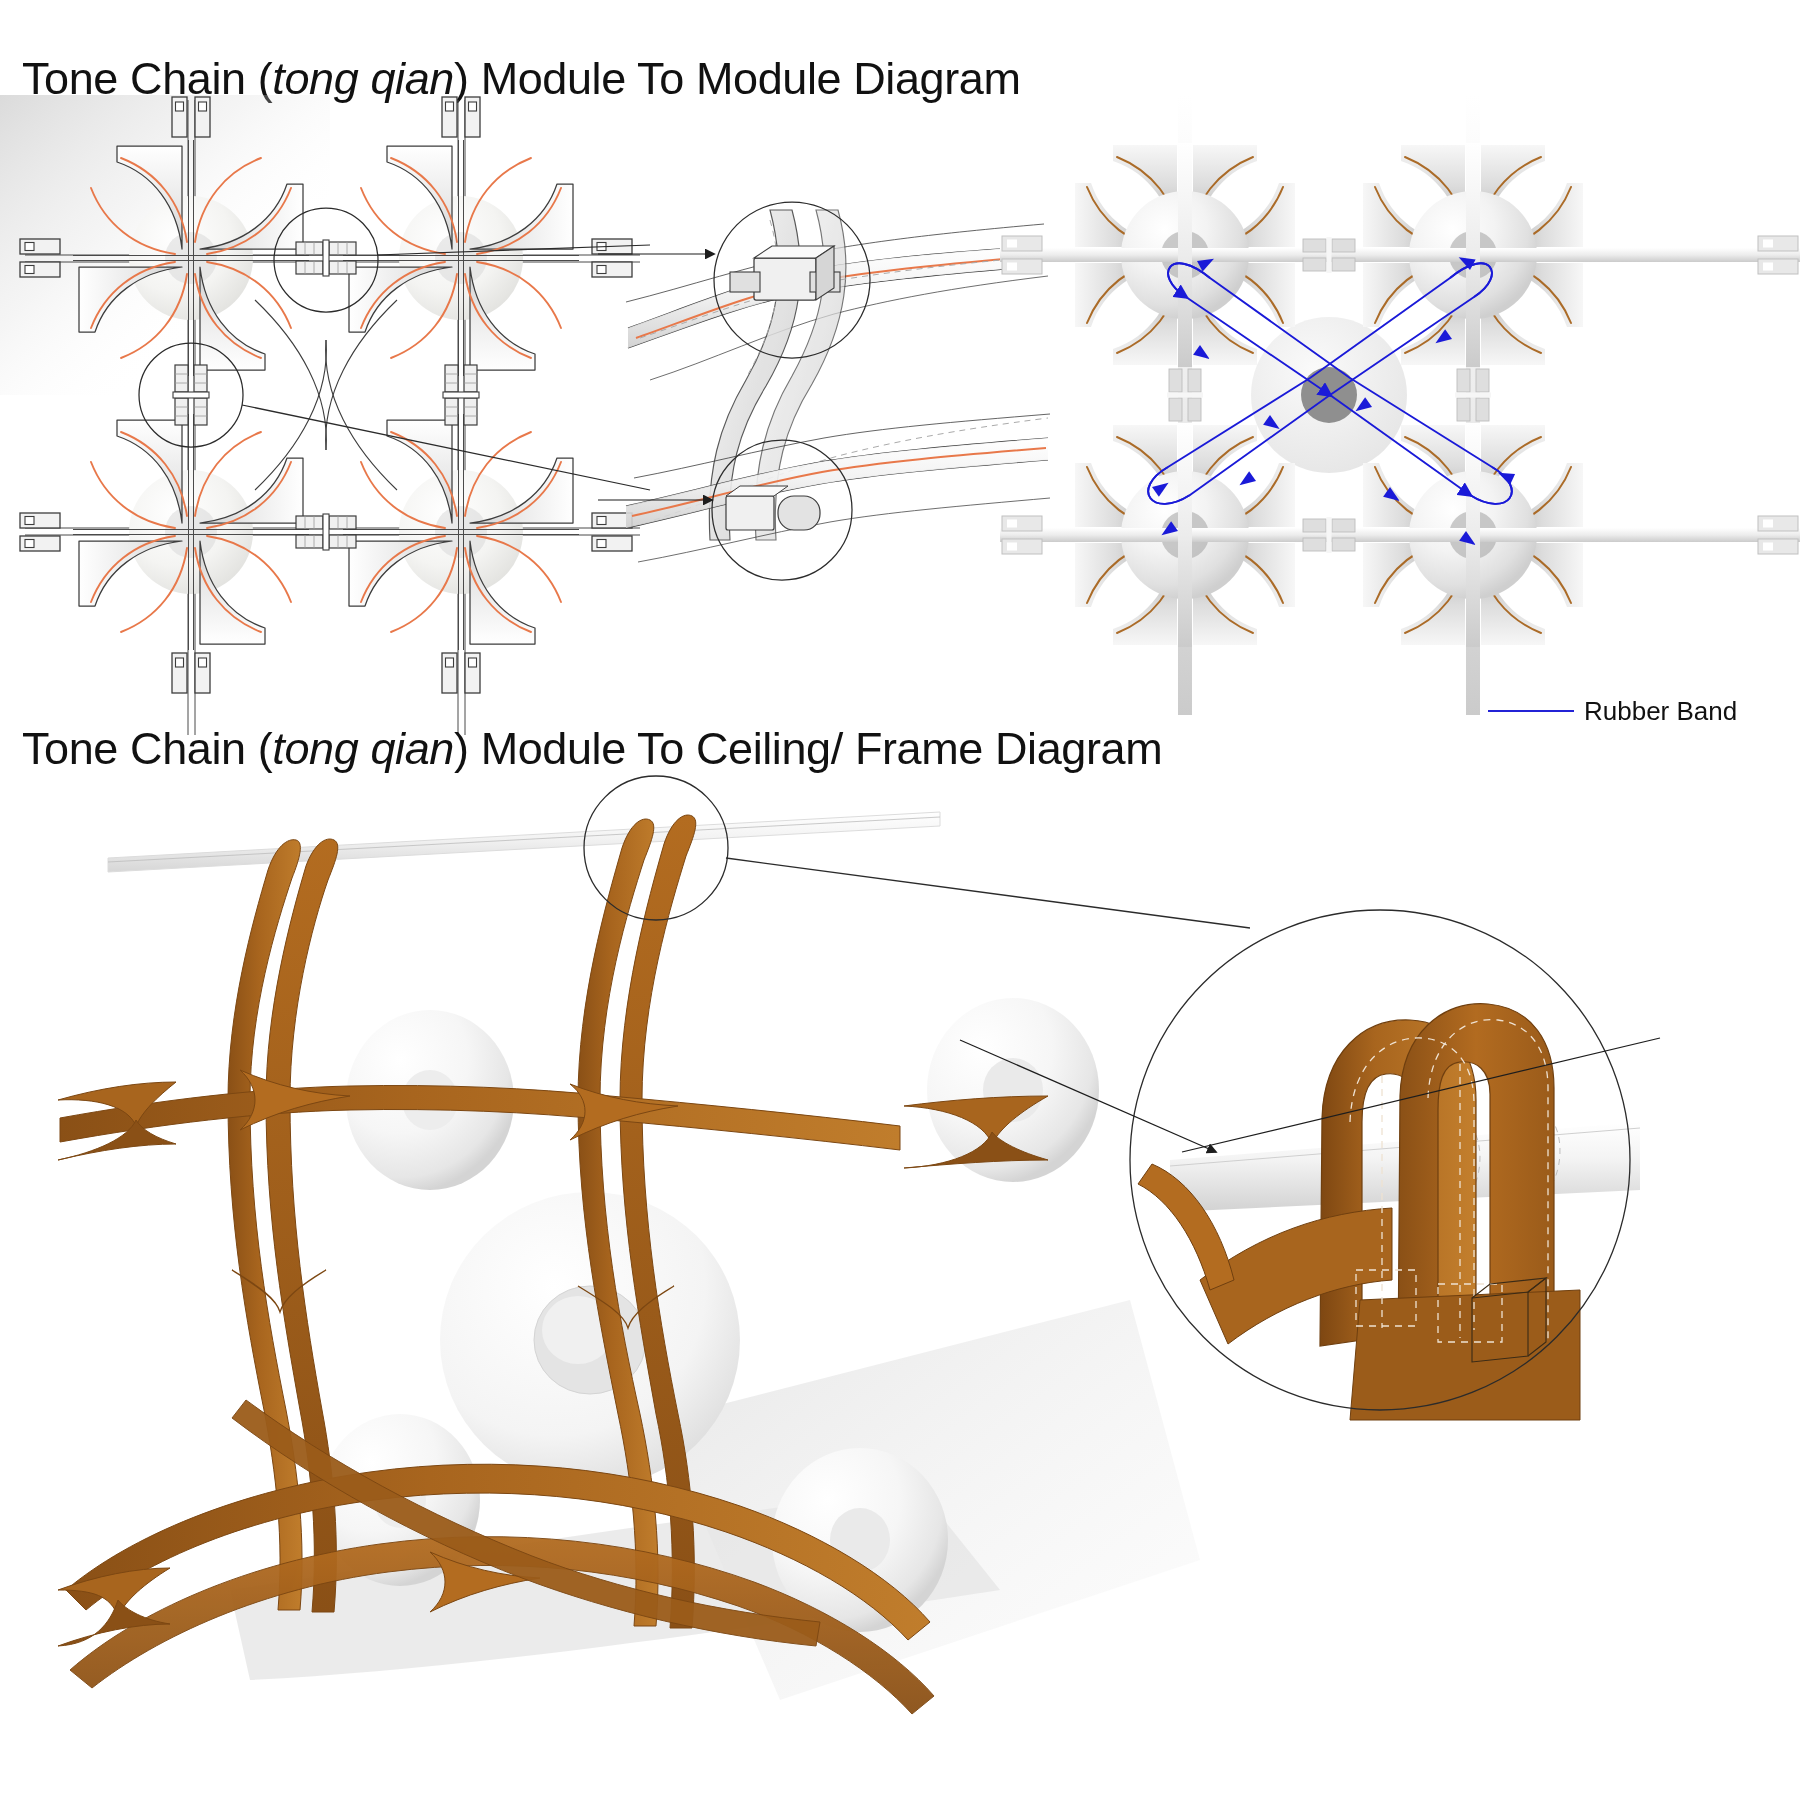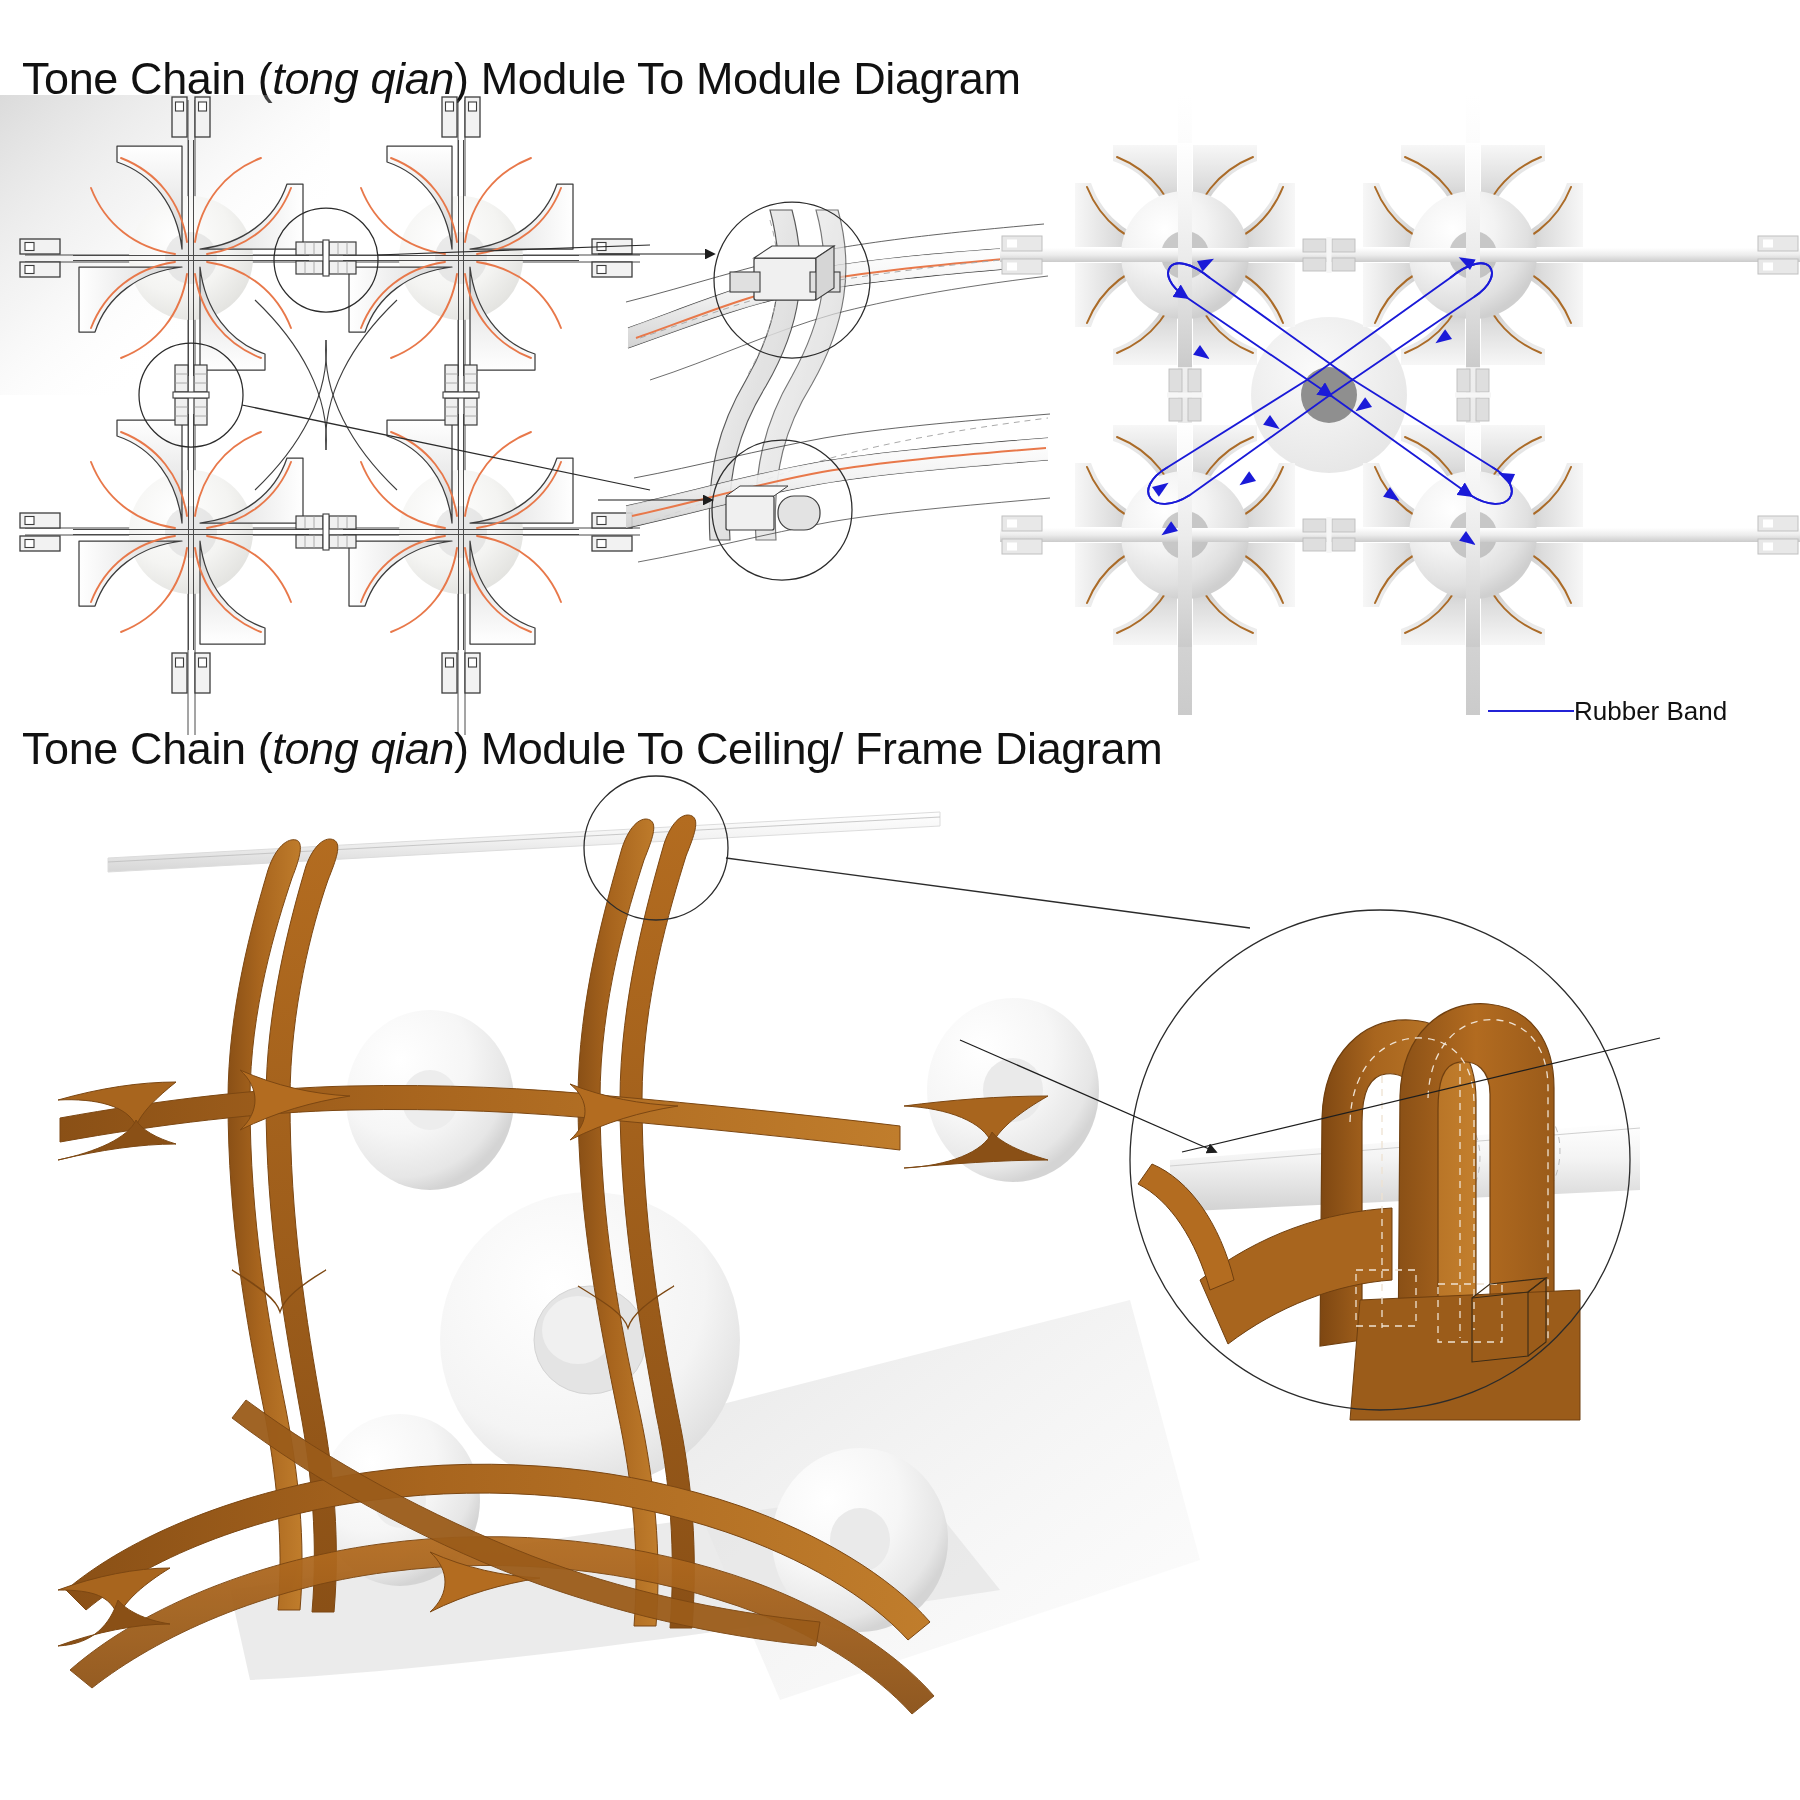--- a/index.html
+++ b/index.html
@@ -12,21 +12,21 @@
   .title{
     position:absolute;color:#111;font-weight:400;white-space:nowrap;
     font-family:"Liberation Sans","DejaVu Sans",sans-serif;
     letter-spacing:-0.4px;
   }
   .title .it{font-style:italic;}
   #title-1{left:22px;top:22px;font-size:45px;line-height:50px;margin-top:32px;}
   #title-2{left:22px;top:724px;font-size:45px;line-height:50px;}
   #legend{
     position:absolute;left:1488px;top:694px;width:300px;height:34px;
-    display:flex;align-items:center;
+    display:flex;align-items:center;gap:10px;
   }
   #legend .lg-line{display:block;width:86px;height:0;border-top:2px solid #2323d6;}
   #legend .lg-label{font-size:26px;color:#111;white-space:nowrap;}
   svg{display:block;overflow:visible;}
   .nosel{user-select:none;}
 </style>
 </head>
 <body class="nosel">
 
 <div class="title" id="title-1">

